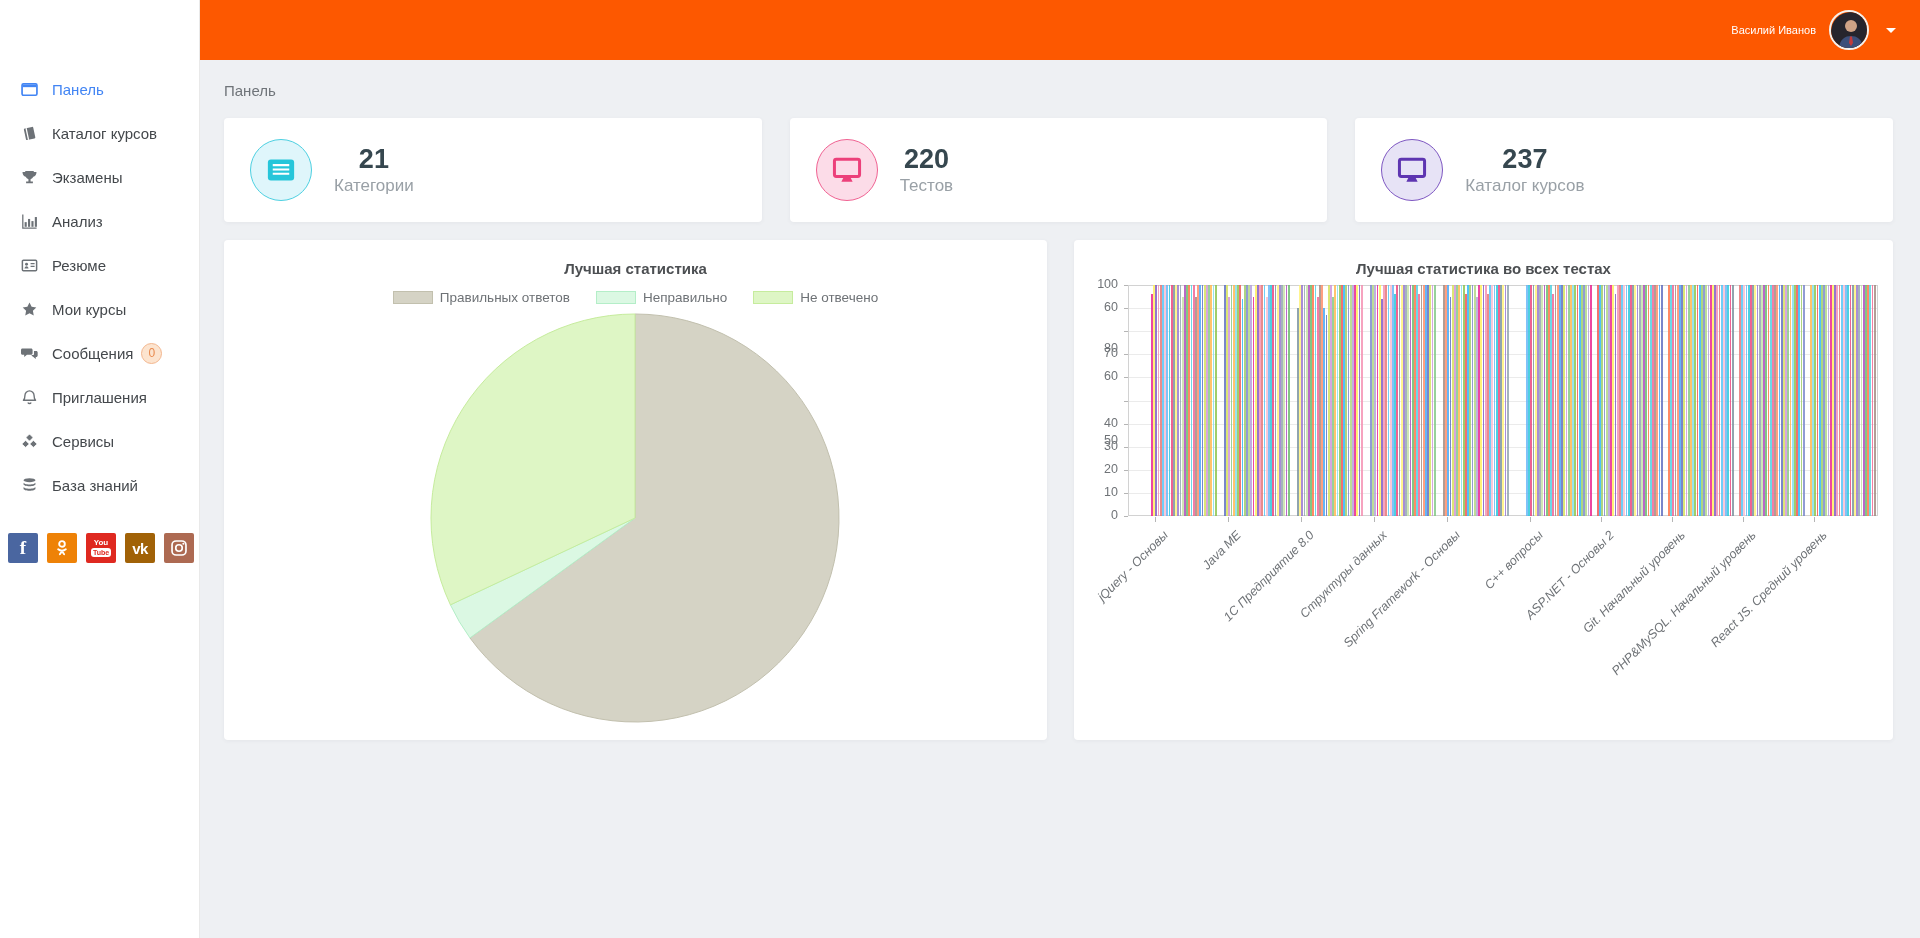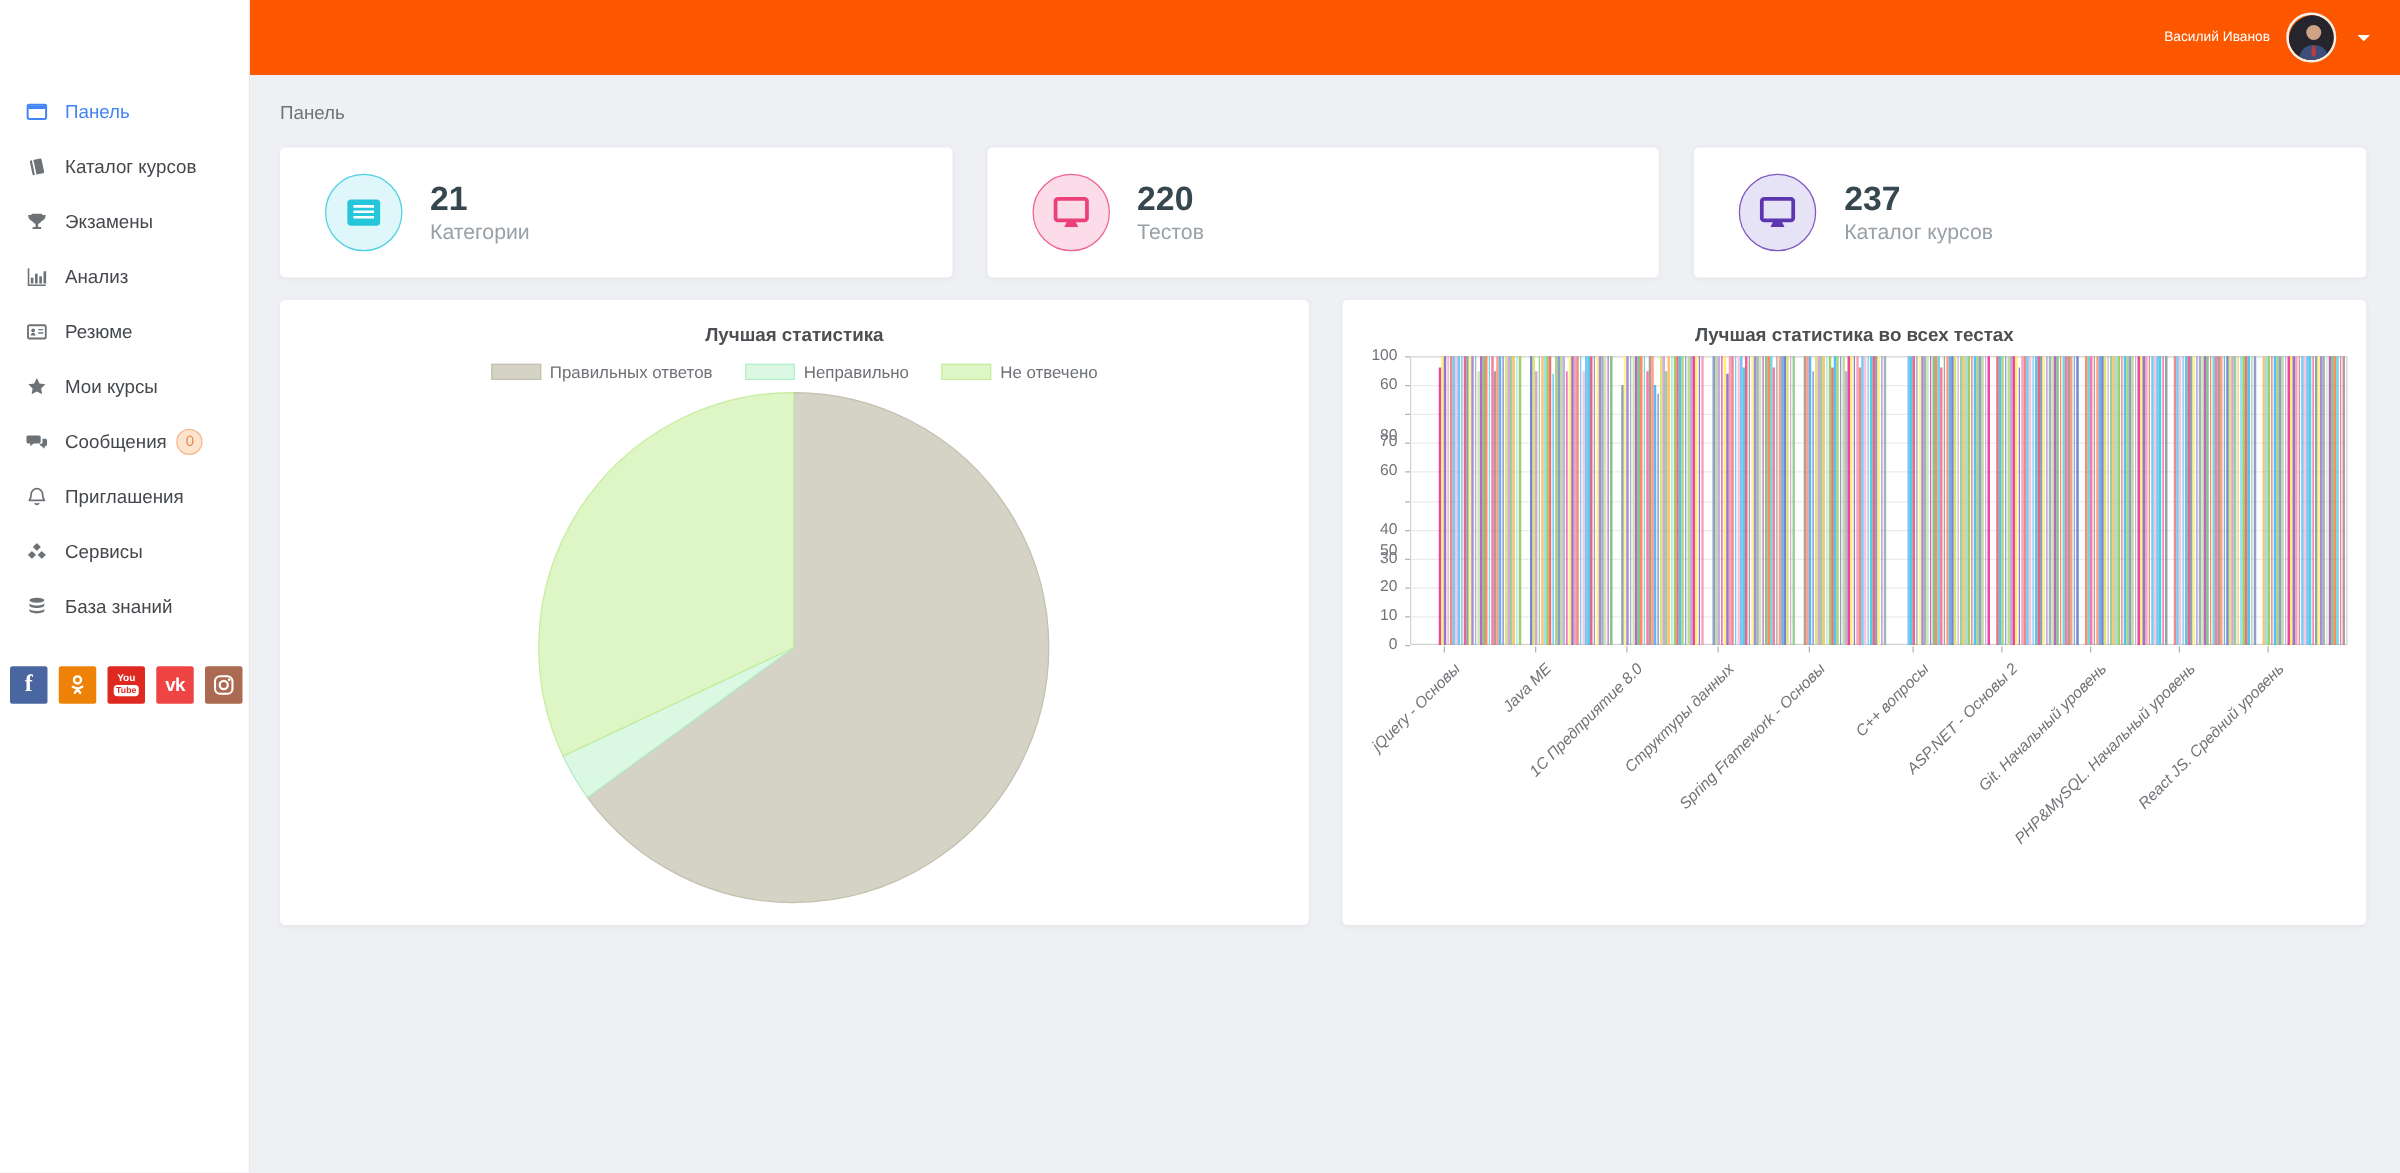--- a/index.html
+++ b/index.html
@@ -40,21 +40,21 @@
     border:2px solid #f4f0ec; display:block; }
   .caret { width:0; height:0; border-left:5px solid transparent;
     border-right:5px solid transparent; border-top:5px solid #fff; margin-left:4px; }
 
   
   .content { position:absolute; left:200px; top:60px; right:0; bottom:0; }
   .breadcrumb { position:absolute; left:24px; top:22px; font-size:15px; color:#6f7479; }
   .stats { position:absolute; left:24px; right:27px; top:58px; height:104px;
     display:flex; gap:28px; }
   .card { background:#fff; border-radius:4px; box-shadow:0 1px 4px rgba(60,60,80,.06); }
-  .stat-card { flex:1; display:flex; align-items:center; padding-left:36px; }
+  .stat-card { flex:1; display:flex; align-items:center; padding-left:26px;text-align:center; }
   .stat-circle { width:62px; height:62px; border-radius:50%; display:flex;
     align-items:center; justify-content:center; border:1px solid; }
   .stat-circle svg { width:30px; height:30px; }
   .stat-text { margin-left:22px; }
   .stat-value { font-size:27px; font-weight:bold; color:#36474f; line-height:1.15; }
   .stat-label { font-size:17px; color:#99a0a6; }
 
   .charts { position:absolute; left:24px; right:27px; top:180px; height:500px; display:flex; gap:27px; }
   .pie-card { width:823px; position:relative; }
   .bar-card { flex:1; position:relative; }
@@ -196,21 +196,21 @@
           <circle cx="8" cy="4.4" r="2.5" fill="none" stroke="#fff" stroke-width="1.7"></circle>
           <path d="M4.6 9.2c1 .8 2.2 1.2 3.4 1.2s2.4-.4 3.4-1.2M6.1 13.6l1.9-2.7 1.9 2.7" stroke="#fff" stroke-width="1.7" fill="none" stroke-linecap="round"></path>
         </svg>
       </a>
       <a class="soc" style="background: rgb(223, 41, 32);">
         <span class="soc-yt">
           <span class="l1">You</span>
           <span class="l2">Tube</span>
         </span>
       </a>
-      <a class="soc" style="background: #ef4444;">
+      <a class="soc" style="background: #a16207;">
         <span class="soc-vk">vk</span>
       </a>
       <a class="soc" style="background: rgb(173, 106, 82);">
         <svg viewBox="0 0 16 16">
           <rect x="1.8" y="1.8" width="12.4" height="12.4" rx="3.6" fill="none" stroke="#fff" stroke-width="1.5"></rect>
           <circle cx="8" cy="8" r="2.9" fill="none" stroke="#fff" stroke-width="1.5"></circle>
           <circle cx="11.9" cy="4.2" r=".95" fill="#fff"></circle>
         </svg>
       </a>
     </div>

